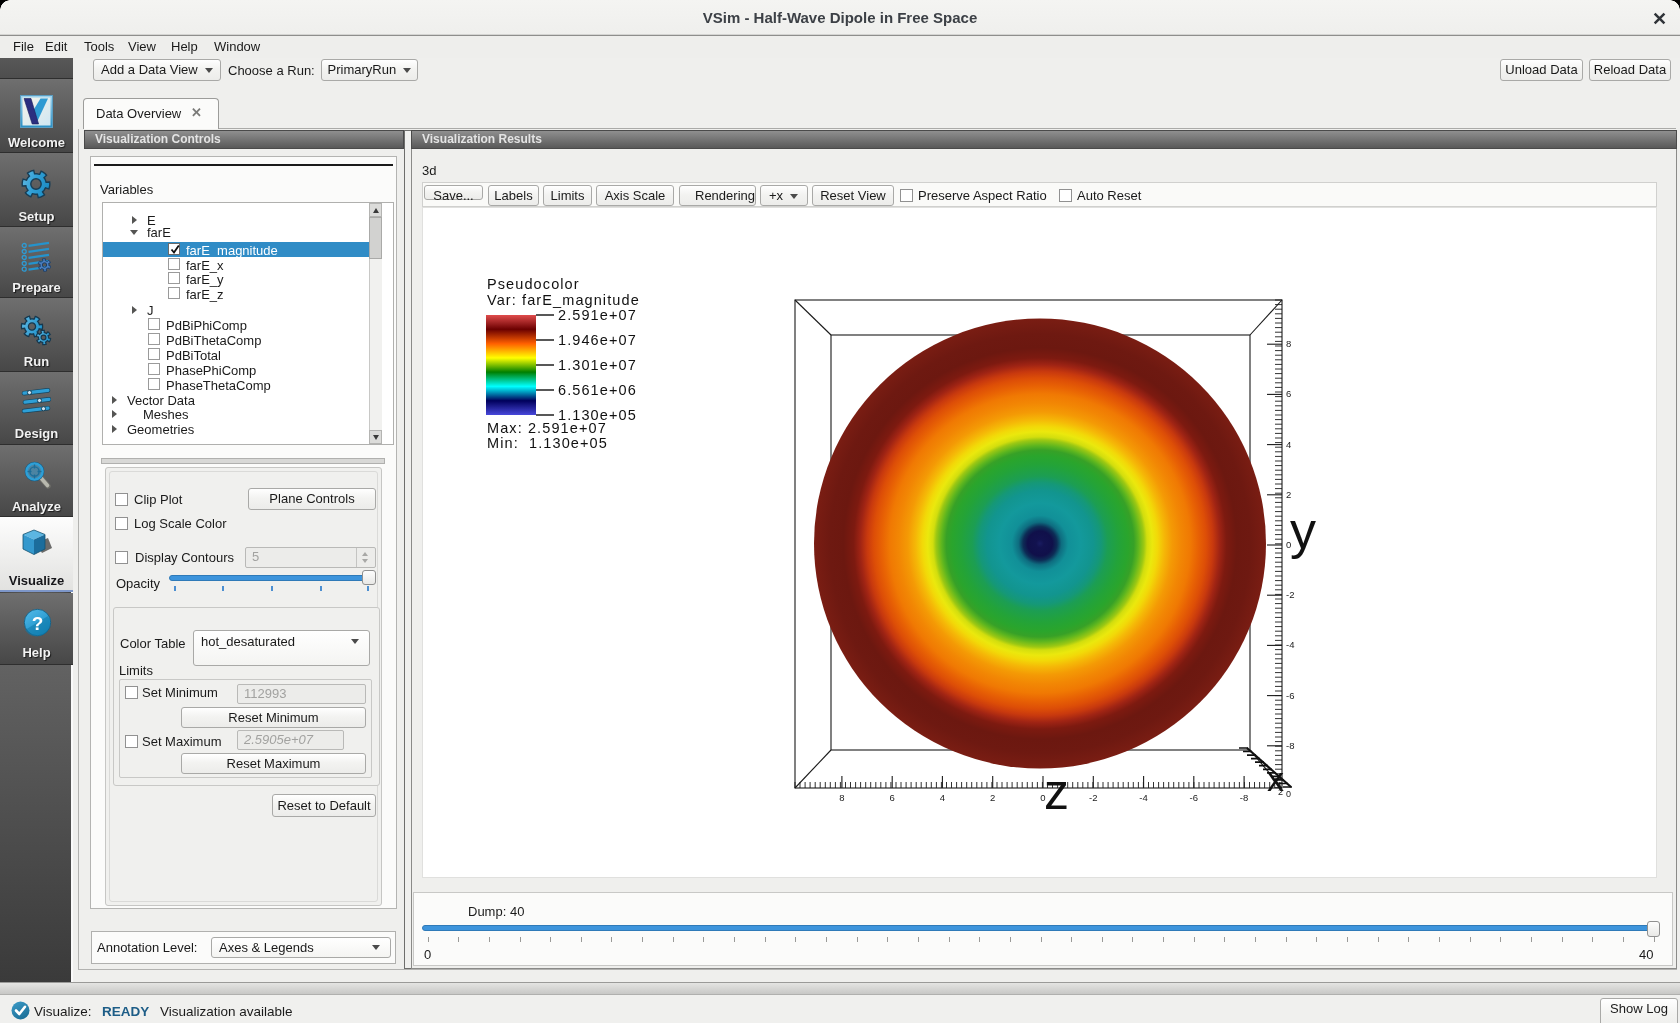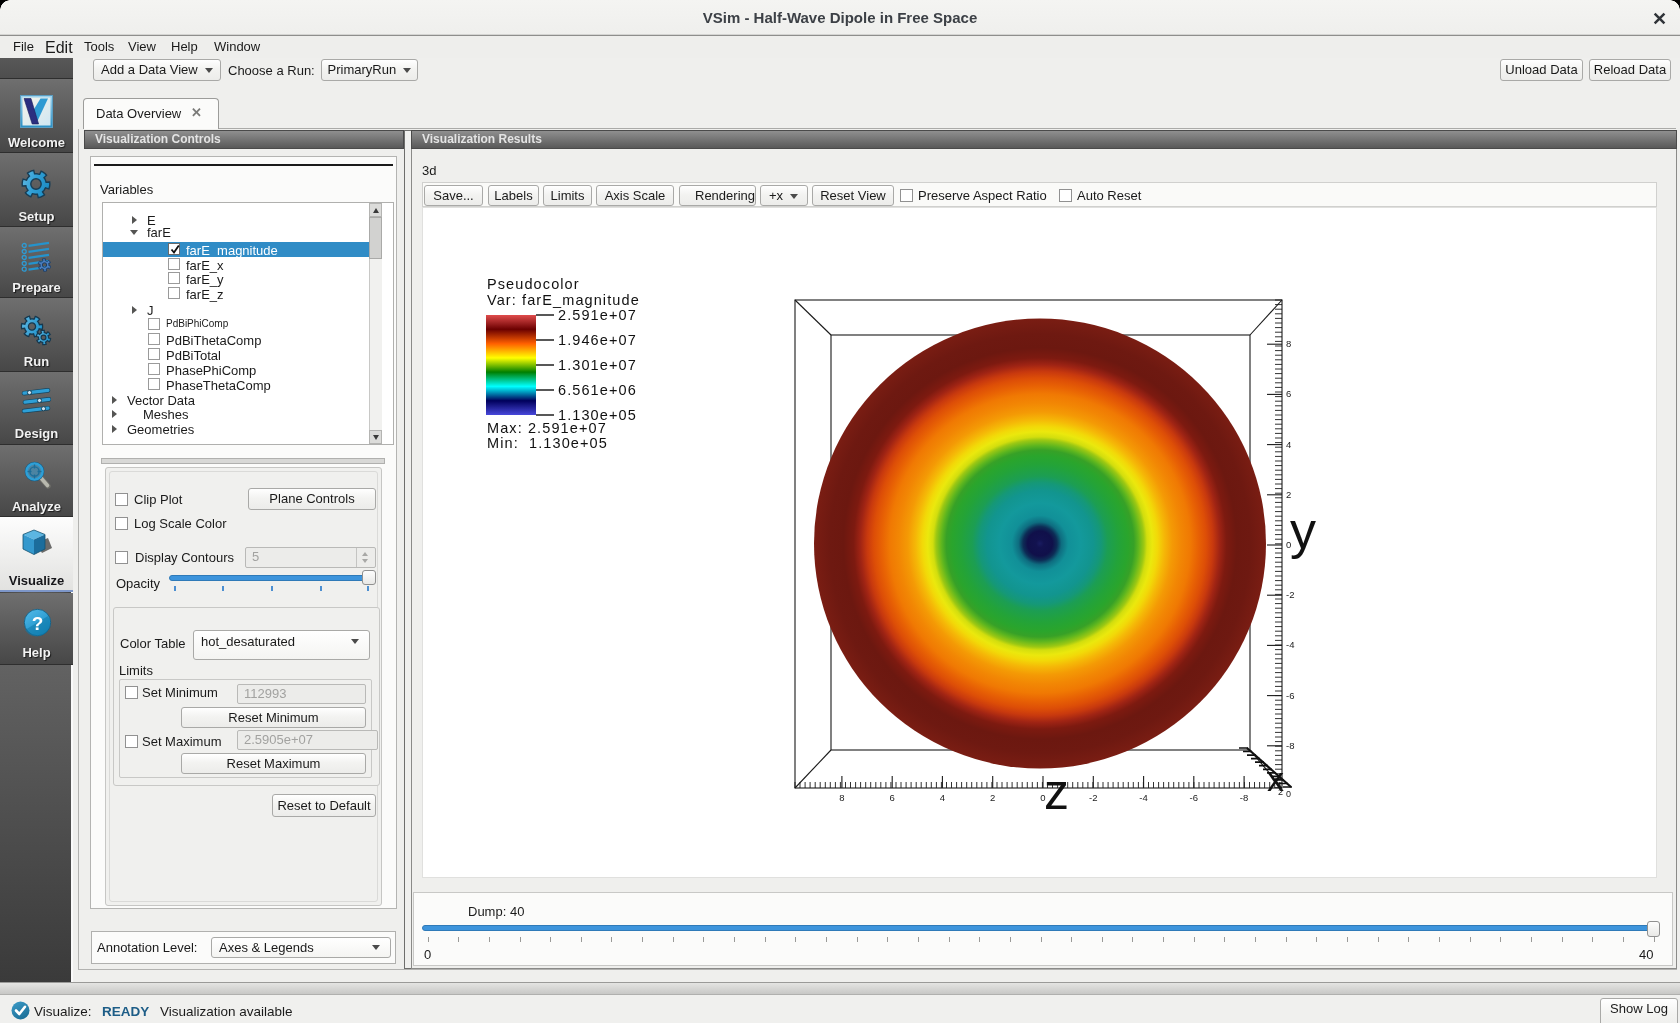--- a/index.html
+++ b/index.html
@@ -19,21 +19,21 @@
 </style></head><body>
 
 <div class="abs" style="left:0;top:0;width:1680px;height:35px;background:linear-gradient(#f4f4f2,#efefed);border-bottom:1px solid #d4d4d2;"></div>
 <div class="abs" style="left:0;top:0;width:1680px;height:35px;text-align:center;line-height:36px;font-size:15px;font-weight:bold;color:#3c4046;">VSim - Half-Wave Dipole in Free Space</div>
 <div class="abs" style="left:1652px;top:8px;font-size:18px;font-weight:bold;color:#2f3338;">✕</div>
 <div class="abs" style="left:0;top:0;width:10px;height:10px;background:radial-gradient(circle at 10px 10px, transparent 9.5px, #000 10px);"></div>
 <div class="abs" style="left:1670px;top:0;width:10px;height:10px;background:radial-gradient(circle at 0 10px, transparent 9.5px, #000 10px);"></div>
 
 <div class="abs" style="left:0;top:35px;width:1680px;height:23px;background:#eeeeec;border-top:1px solid #8e8e8c;"></div>
 <div class="abs" style="left:13px;top:39px;font-size:13px;">File</div>
-<div class="abs" style="left:45px;top:39px;font-size:16px;">Edit</div>
+<div class="abs" style="left:45px;top:39px;font-size:13px;">Edit</div>
 <div class="abs" style="left:84px;top:39px;font-size:13px;">Tools</div>
 <div class="abs" style="left:128px;top:39px;font-size:13px;">View</div>
 <div class="abs" style="left:171px;top:39px;font-size:13px;">Help</div>
 <div class="abs" style="left:214px;top:39px;font-size:13px;">Window</div>
 <div class="abs" style="left:0;top:58px;width:73px;height:924.5px;background:linear-gradient(90deg,#474747,#5c5c5c 45%,#505050 85%,#3d3d3d);"></div>
 <div class="abs" style="left:71px;top:58px;width:2px;height:924.5px;background:#fafafa;"></div>
 <div class="sbitem" style="top:58px;height:21px;border-bottom:1px solid #2e2e2e;background:linear-gradient(#585858,#4e4e4e);"></div>
 <div class="sbitem" style="top:79px;height:74px;"></div>
 <div class="sbicon" style="left:20px;top:95px;"><svg width="33" height="33" viewBox="0 0 33 33">
 <defs>
@@ -173,21 +173,21 @@
 <div class="abs" style="left:186px;top:243px;font-size:13px;color:#fff;">farE_magnitude</div>
 <div class="tcb" style="left:168px;top:258px;"></div>
 <div class="abs" style="left:186px;top:258px;font-size:13px;">farE_x</div>
 <div class="tcb" style="left:168px;top:272px;"></div>
 <div class="abs" style="left:186px;top:272px;font-size:13px;">farE_y</div>
 <div class="tcb" style="left:168px;top:287px;"></div>
 <div class="abs" style="left:186px;top:287px;font-size:13px;">farE_z</div>
 <div class="tarrow-r" style="left:132px;top:306px;"></div>
 <div class="abs" style="left:147px;top:303px;font-size:13px;">J</div>
 <div class="tcb" style="left:148px;top:318px;"></div>
-<div class="abs" style="left:166px;top:318px;font-size:10px;text-align:center;">PdBiPhiComp</div>
+<div class="abs" style="left:166px;top:318px;font-size:13px;text-align:center;">PdBiPhiComp</div>
 <div class="tcb" style="left:148px;top:333px;"></div>
 <div class="abs" style="left:166px;top:333px;font-size:13px;">PdBiThetaComp</div>
 <div class="tcb" style="left:148px;top:348px;"></div>
 <div class="abs" style="left:166px;top:348px;font-size:13px;">PdBiTotal</div>
 <div class="tcb" style="left:148px;top:363px;"></div>
 <div class="abs" style="left:166px;top:363px;font-size:13px;">PhasePhiComp</div>
 <div class="tcb" style="left:148px;top:378px;"></div>
 <div class="abs" style="left:166px;top:378px;font-size:13px;">PhaseThetaComp</div>
 <div class="tarrow-r" style="left:112px;top:396px;"></div>
 <div class="abs" style="left:127px;top:393px;font-size:13px;">Vector Data</div>
@@ -222,44 +222,44 @@
 <div class="abs" style="left:116px;top:576px;">Opacity</div>
 <div class="abs" style="left:169px;top:575px;width:207px;height:6px;background:#3d94dc;border:1px solid #2f7ab8;border-radius:3px;"></div>
 <div class="abs" style="left:362px;top:570px;width:14px;height:15px;background:linear-gradient(#fdfdfd,#e8e8e6);border:1px solid #909090;border-radius:3px;"></div>
 <div class="abs" style="left:174px;top:586px;width:1.5px;height:5px;background:#4d8fd1;"></div>
 <div class="abs" style="left:222px;top:586px;width:1.5px;height:5px;background:#4d8fd1;"></div>
 <div class="abs" style="left:271px;top:586px;width:1.5px;height:5px;background:#4d8fd1;"></div>
 <div class="abs" style="left:320px;top:586px;width:1.5px;height:5px;background:#4d8fd1;"></div>
 <div class="abs" style="left:367px;top:586px;width:1.5px;height:5px;background:#4d8fd1;"></div>
 <div class="abs" style="left:113px;top:607px;width:267px;height:179px;background:#f0f0ee;border:1px solid #c8c8c6;border-radius:3px;"></div>
 <div class="abs" style="left:120px;top:636px;">Color Table</div>
-<div class="combo" style="left:193px;top:630px;width:177px;height:30px;line-height:21px;">hot_desaturated</div>
+<div class="combo" style="left:193px;top:630px;width:177px;height:36px;line-height:21px;">hot_desaturated</div>
 <div class="darrow abs" style="left:351px;top:639px;"></div>
 <div class="abs" style="left:119px;top:663px;">Limits</div>
 <div class="abs" style="left:119px;top:679px;width:253px;height:99px;border:1px solid #c8c8c6;border-radius:2px;"></div>
 <div class="cb" style="left:125px;top:686px;"></div>
 <div class="abs" style="left:142px;top:685px;">Set Minimum</div>
 <div class="ginput" style="left:237px;top:684px;width:129px;height:20px;">112993</div>
 <div class="btn" style="left:181px;top:707px;width:185px;height:21px;">Reset Minimum</div>
 <div class="cb" style="left:125px;top:735px;"></div>
 <div class="abs" style="left:142px;top:734px;">Set Maximum</div>
-<div class="ginput" style="left:237px;top:730px;width:141px;height:20px;">2.5905e+07</div>
+<div class="ginput" style="left:237px;top:730px;width:107px;height:20px;font-style:italic;">2.5905e+07</div>
 <div class="btn" style="left:181px;top:753px;width:185px;height:21px;">Reset Maximum</div>
 <div class="btn" style="left:272px;top:794px;width:104px;height:23px;line-height:21px;">Reset to Default</div>
 
 <div class="abs" style="left:91px;top:931px;width:305px;height:33px;background:#fbfbfa;border:1px solid #b0b0ae;"></div>
 <div class="abs" style="left:97px;top:940px;">Annotation Level:</div>
 <div class="combo" style="left:211px;top:937px;width:180px;height:21px;line-height:20px;">Axes &amp; Legends</div>
 <div class="darrow abs" style="left:372px;top:945px;"></div>
 
 <div class="hdr" style="left:411px;top:130px;width:1266px;height:19px;">Visualization Results</div>
 <div class="abs" style="left:411px;top:149px;width:1266px;height:820px;background:#efefed;border:1px solid #8a8a88;border-top:none;"></div>
 <div class="abs" style="left:422px;top:163px;font-size:13px;">3d</div>
 <div class="abs" style="left:422px;top:182px;width:1235px;height:25px;background:#fafaf8;border:1px solid #d0d0ce;"></div>
-<div class="btn" style="left:424px;top:185px;width:59px;height:21px;">Save...</div>
+<div class="btn" style="left:424px;top:185px;width:59px;height:15px;">Save...</div>
 <div class="btn" style="left:488px;top:185px;width:51px;height:21px;">Labels</div>
 <div class="btn" style="left:543px;top:185px;width:49px;height:21px;">Limits</div>
 <div class="btn" style="left:596px;top:185px;width:78px;height:21px;">Axis Scale</div>
 <div class="btn" style="left:679px;top:185px;width:77px;height:21px;text-align:right;">Rendering</div>
 <div class="btn" style="left:760px;top:185px;width:48px;height:21px;text-align:left;padding-left:8px;">+x&nbsp;&nbsp;<span class="darrow" style="margin-bottom:1px;"></span></div>
 <div class="btn" style="left:812px;top:185px;width:82px;height:21px;">Reset View</div>
 <div class="cb" style="left:900px;top:189px;"></div>
 <div class="abs" style="left:918px;top:188px;">Preserve Aspect Ratio</div>
 <div class="cb" style="left:1059px;top:189px;"></div>
 <div class="abs" style="left:1077px;top:188px;">Auto Reset</div>

